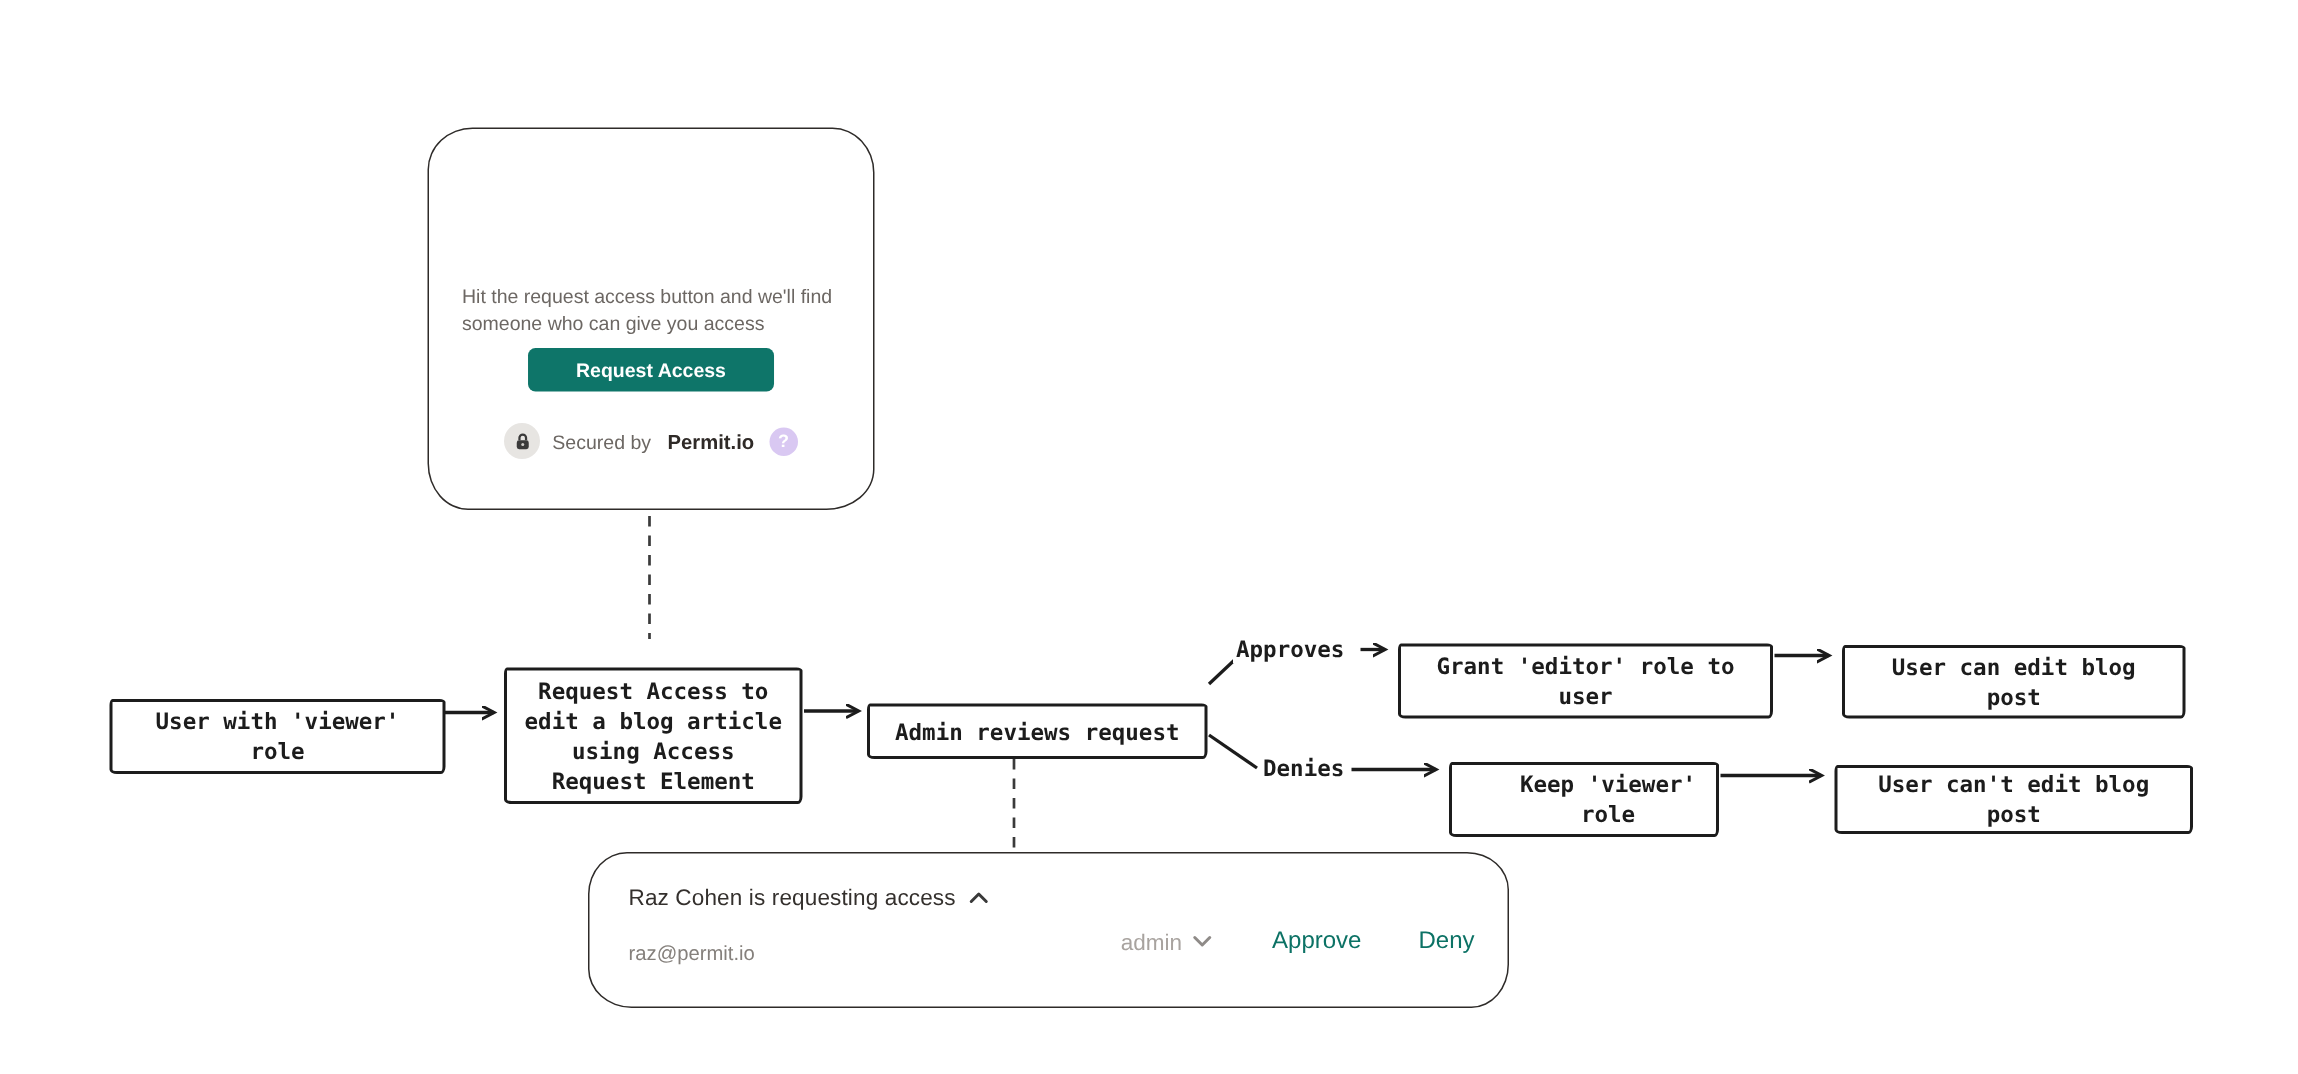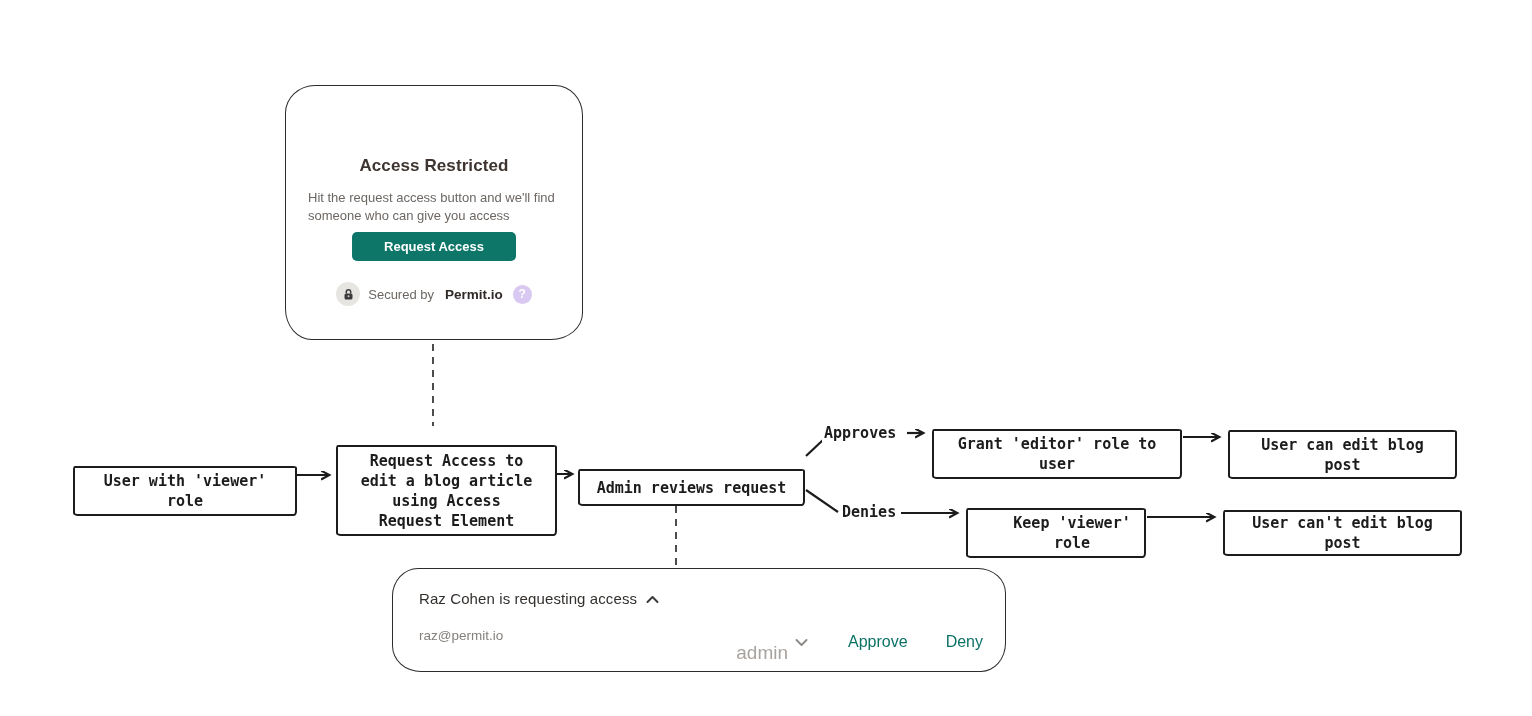--- a/index.html
+++ b/index.html
@@ -110,21 +110,21 @@
     font-family: "DejaVu Sans Mono", monospace;
     font-weight: 700;
     font-size: 15px;
     line-height: 20px;
     color: #1c1c1c;
     white-space: pre-line;
     padding: 2px 4px;
     margin-top: 16px;
   }
   .node-1 { left: 73px;   top: 450px; width: 224px; height: 50px; }
-  .node-2 { left: 336px;  top: 429px; width: 221px; height: 91px; }
+  .node-2 { left: 336px;  top: 429px; width: 199px; height: 91px; }
   .node-3 { left: 578px;  top: 453px; width: 227px; height: 37px; }
   .node-4 { left: 932px;  top: 413px; width: 250px; height: 50px; }
   .node-5 { left: 1228px; top: 414px; width: 229px; height: 49px; }
   .node-6 { left: 966px;  top: 492px; width: 180px; height: 50px; padding-left: 36px; }
   .node-7 { left: 1223px; top: 494px; width: 239px; height: 46px; }
 
   .edge-label {
     position: absolute;
     font-family: "DejaVu Sans Mono", monospace;
     font-weight: 700;
@@ -169,21 +169,21 @@
     right: 22px; top: 50px;
     display: flex;
     align-items: center;
   }
   .role-select {
     display: flex;
     align-items: center;
     gap: 7px;
     cursor: pointer;
   }
-  .role-value { font-size: 19px; color: #a8a39f; margin-top: 23px; }
+  .role-value { font-size: 15px; color: #a8a39f; }
   .btn-text {
     background: none;
     border: none;
     font-family: "Liberation Sans", sans-serif;
     font-size: 16px;
     font-weight: 400;
     color: #0c7265;
     cursor: pointer;
     padding: 0;
   }
@@ -217,21 +217,20 @@
     <path d="M806,490 L838,512" fill="none" stroke="#1c1c1c" stroke-width="2.2"></path>
 
     <path d="M901,513 H957" fill="none" stroke="#1c1c1c" stroke-width="2.2" marker-end="url(#arrow)"></path>
 
     <path d="M1183,437 H1219" fill="none" stroke="#1c1c1c" stroke-width="2.2" marker-end="url(#arrow)"></path>
 
     <path d="M1147,517 H1214" fill="none" stroke="#1c1c1c" stroke-width="2.2" marker-end="url(#arrow)"></path>
   </svg>
 
   <div class="modal-card">
-    <div class="modal-title">Access Restricted</div>
     <div class="modal-desc">Hit the request access button and we'll find someone who can give you access</div>
     <button class="modal-btn">Request Access</button>
     <div class="modal-footer">
       <span class="lock-badge">
         <svg width="13" height="13" viewBox="0 0 13 13">
           <rect x="2.5" y="5.5" width="8" height="6" rx="1.6" fill="#3a3a3a"></rect>
           <path d="M4.3,5.5 V3.9 a2.2,2.2 0 0 1 4.4,0 V5.5" fill="none" stroke="#3a3a3a" stroke-width="1.5"></path>
           <circle cx="6.5" cy="8.3" r="1" fill="#cfcdc9"></circle>
         </svg>
       </span>

